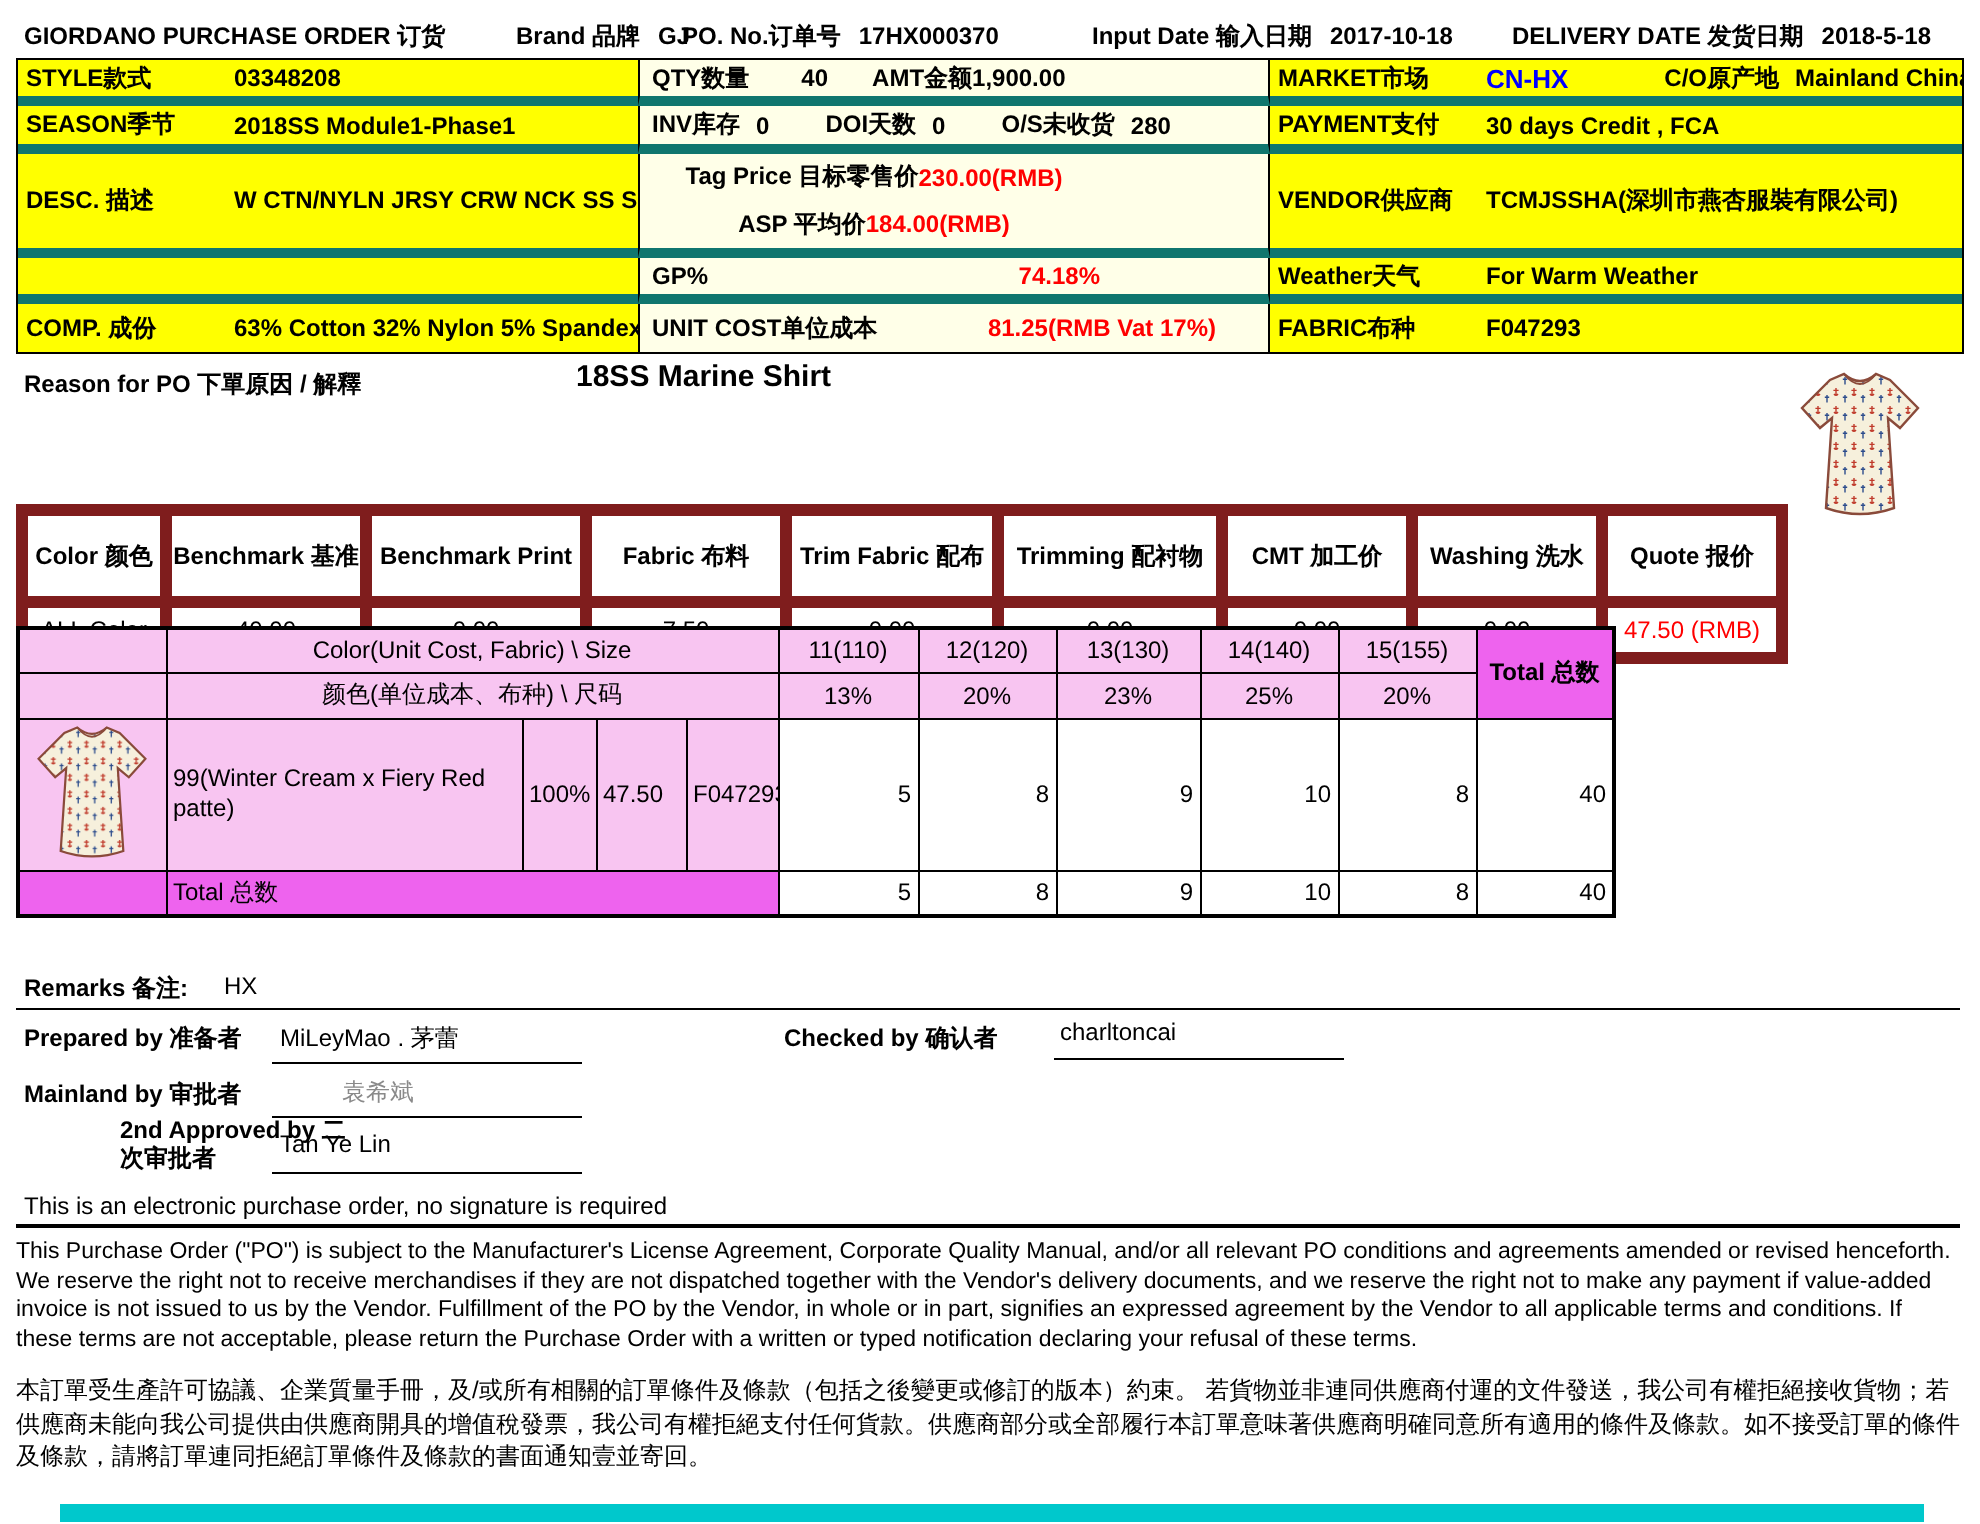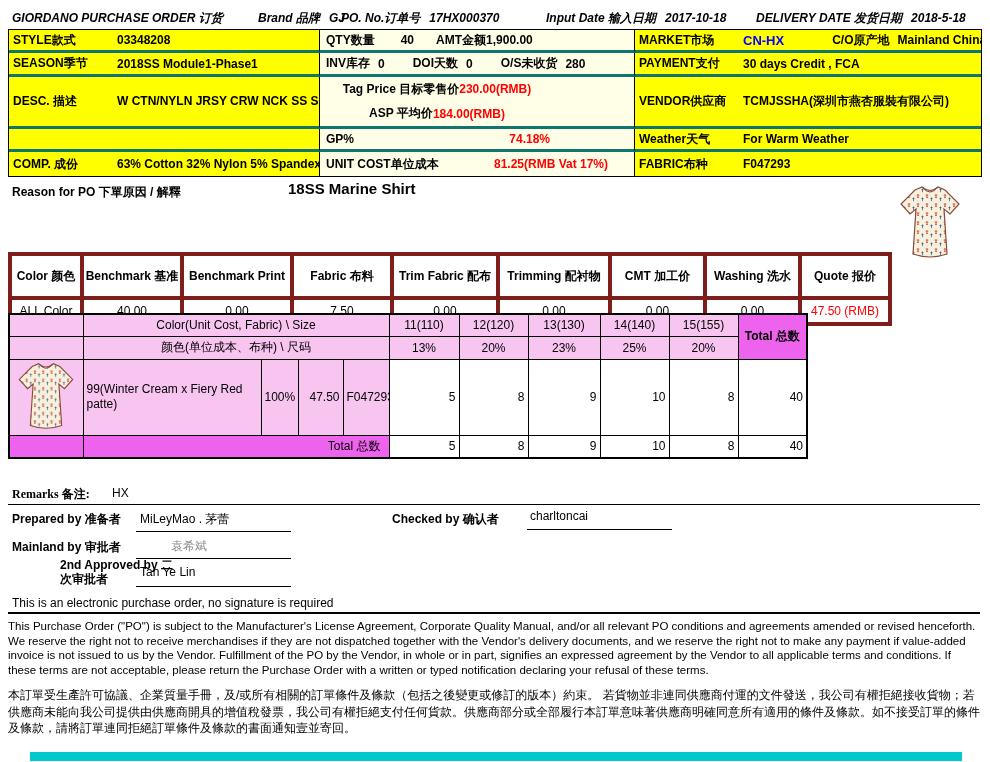--- a/index.html
+++ b/index.html
@@ -1,57 +1,57 @@
 <!DOCTYPE html>
 <html><head>
 <meta charset="utf-8">
 <style>
   html,body{margin:0;padding:0;background:#fff;}
   .page{position:relative;width:990px;height:762px;background:#fff;overflow:hidden;
         font-family:"Liberation Sans","DejaVu Sans",sans-serif;color:#000;}
   .bold{font-weight:normal;}
   
-  .topbar{position:absolute;left:0;top:8px;width:990px;height:20px;font-size:12px;font-weight:bold;font-style:italic;}
+  .topbar{position:absolute;left:0;top:8px;width:990px;height:20px;font-size:12px;font-weight:bold;}
   .topbar .titem{position:absolute;top:2px;white-space:nowrap;}
   .titem .v{margin-left:9px;}
   #t-title{left:12px;} #t-brand{left:258px;} #t-po{left:341px;} #t-input{left:546px;} #t-delivery{left:756px;}
   
   .info{position:absolute;left:8px;top:29px;width:972px;border:1px solid #000;
         display:grid;grid-template-columns:100px 210px 316px 100px 246px;
         grid-template-rows:23px 24px 52px 23px 24px;font-size:12px;font-weight:bold;}
-  .info>div{border-bottom:3px solid #0f766e;display:flex;align-items:center;overflow:hidden;white-space:nowrap;}
+  .info>div{border-bottom:5px solid #0f766e;display:flex;align-items:center;overflow:hidden;white-space:nowrap;}
   .info>div.lastrow{border-bottom:none;}
   .yellow{background:#FFFF00;} .ivory{background:#FFFFE8;}
   .cc{border-left:1px solid #000;border-right:1px solid #000;}
   .pl4{padding-left:4px;} .pl8{padding-left:8px;}
   .red{color:#FF0000;} .blue{color:#0000FF;}
   .span2{grid-column:1 / span 2;}
   .wrapcell{white-space:normal;line-height:1.25;}
   .c3{flex-direction:column;align-items:stretch;justify-content:center;}
   .c3 .subrow{display:flex;align-items:center;height:26px;}
   .mr86{margin-left:auto;margin-right:86px;} .mr84{margin-left:auto;margin-right:84px;} .mr26{margin-left:auto;margin-right:26px;}
   .ml6{margin-left:6px;} .ml8{margin-left:8px;} .ml10{} .ml22{margin-left:22px;}
   .ml26{margin-left:26px;} .ml28{margin-left:28px;} .ml62{margin-left:48px;}
   .cnhx{font-size:13px;}
   
   .reason-label{position:absolute;left:12px;top:184px;font-size:12px;font-weight:bold;}
   .reason-title{position:absolute;left:288px;top:180px;font-size:15px;font-weight:bold;}
   .shirt-top{position:absolute;left:898px;top:184px;}
   
   table{border-collapse:collapse;table-layout:fixed;}
   .cost{position:absolute;left:8px;top:252px;width:880px;font-size:12px;}
-  .cost th,.cost td{border:4px solid #7f1d1d;text-align:center;vertical-align:middle;padding:1px 0;overflow:hidden;}
+  .cost th,.cost td{border:6px solid #7f1d1d;text-align:center;vertical-align:middle;padding:1px 0;overflow:hidden;}
   .cost th{font-weight:bold;height:38px;}
   .cost td{height:20px;font-weight:normal;}
   
   .sizes{position:absolute;left:8px;top:313px;width:798px;font-size:12px;border:2px solid #000;}
   .sizes td{border:1px solid #000;vertical-align:middle;padding:1px 3px;overflow:hidden;}
   .pink{background:#F8C5F1;} .magenta{background:#EE63EE;}
   .h24{height:22px;} .h25{height:23px;} .h75{height:73px;} 
-  .ctr{text-align:center;} .rgt{text-align:right;} .lft{text-align:left;}
+  .ctr{text-align:center;} .rgt{} .lft{text-align:left;}
   .totalcell{border-left-width:2px;border-bottom-width:2px;font-weight:bold;text-align:center;}
   .qty{background:#fff;text-align:right;padding-right:8px;}
   
   .abs{position:absolute;white-space:nowrap;}
   .lab{font-size:12px;font-weight:bold;}
   .val12{font-size:12px;font-weight:normal;}
   .gray{color:#8a8a8a;margin-left:31px;}
   .hline{position:absolute;background:#000;height:1px;}
   .terms{position:absolute;left:8px;top:612px;width:972px;border-top:2px solid #000;padding-top:5px;}
   .terms .en{font-size:11.5px;line-height:14.6px;font-weight:normal;margin:0;}
@@ -261,21 +261,21 @@
       <td class="qty">5</td>
       <td class="qty">8</td>
       <td class="qty">9</td>
       <td class="qty">10</td>
       <td class="qty">8</td>
       <td class="qty">40</td>
     </tr>
   </tbody>
     </table>
 
-  <span class="abs lab" style="left:12px;top:486px;font-family:Liberation Serif, serif;">Remarks 备注:</span>
+  <span class="abs lab" style="left:12px;top:486px;">Remarks 备注:</span>
   <span class="abs val12" style="left:112px;top:486px;">HX</span>
   <div class="hline" style="left:8px;top:504px;width:972px;"></div>
 
   <span class="abs lab" style="left:12px;top:511px;">Prepared by 准备者</span>
   <span class="abs val12" style="left:140px;top:511px;">MiLeyMao . 茅蕾</span>
   <div class="hline" style="left:136px;top:531px;width:155px;"></div>
 
   <span class="abs lab" style="left:392px;top:511px;">Checked by 确认者</span>
   <span class="abs val12" style="left:530px;top:509px;">charltoncai</span>
   <div class="hline" style="left:527px;top:529px;width:145px;"></div>

